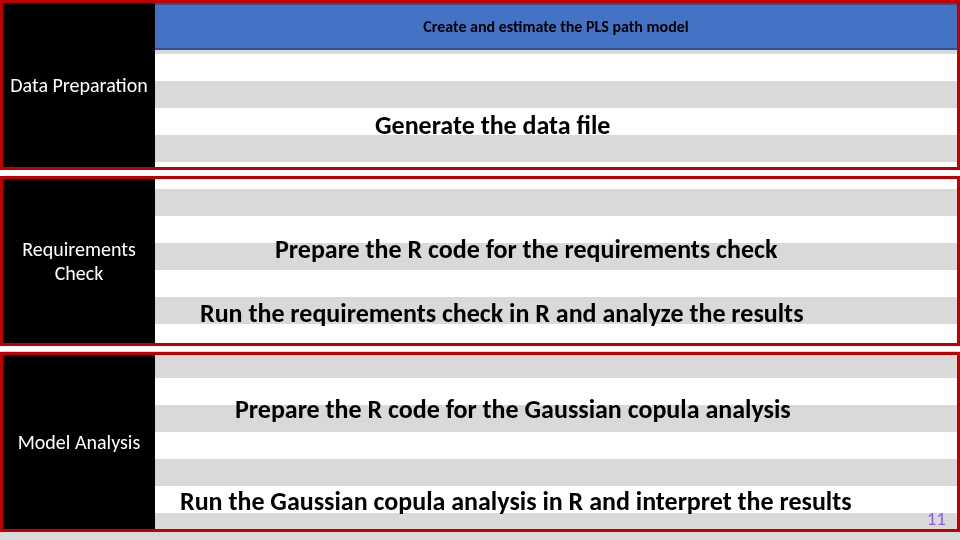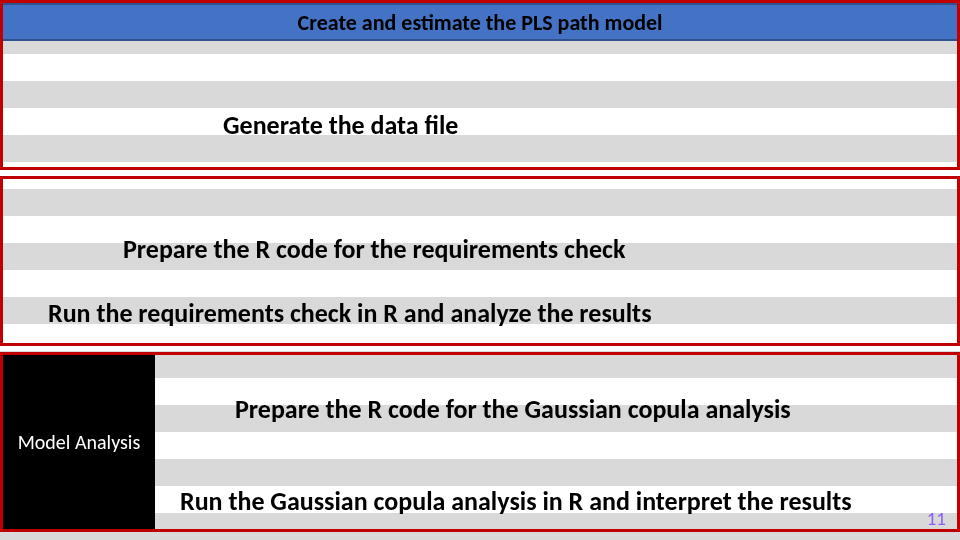--- a/index.html
+++ b/index.html
@@ -51,30 +51,30 @@
     flex-shrink: 0;
   }
   .content {
     flex: 1;
     position: relative;
   }
 
   .banner {
     position: absolute;
     left: 0; right: 0; top: 0;
-    height: 38px;
+    height: 47px;
     background: #4472c4;
     border-top: 2px solid #2f528f;
     border-bottom: 2px solid #2f528f;
     color: #000;
     display: flex;
     align-items: center;
     justify-content: center;
     font-weight: bold;
-    font-size: 22px;
+    font-size: 16px;
   }
 
   .step {
     position: absolute;
     font-weight: bold;
     font-size: 26px;
     color: #000;
     white-space: nowrap;
   }
 
@@ -109,27 +109,29 @@
     <div class="stripe g"></div>
   <div class="stripe w"></div>
     <div class="stripe g"></div>
   <div class="stripe w"></div>
     <div class="stripe g"></div>
 </div>
 
 <div class="sections">
 
   <div class="section sec1">
+    <div class="side">Data Preparation</div>
     <div class="content">
       <div class="banner">Create and estimate the PLS path model</div>
       <div class="step" style="left:220px; top:106px;">Generate the data file</div>
     </div>
   </div>
 
   <div class="section sec2">
+    <div class="side">Requirements Check</div>
     <div class="content">
       <div class="step" style="left:120px; top:30px;margin-top:24px;">Prepare the R code for the requirements check</div>
       <div class="step" style="left:45px; top:118px;">Run the requirements check in R and analyze the results</div>
     </div>
   </div>
 
   <div class="section sec3">
     <div class="side">Model Analysis</div>
     <div class="content">
       <div class="step" style="left:25px; top:130px;">Run the Gaussian copula analysis in R and interpret the results</div>

